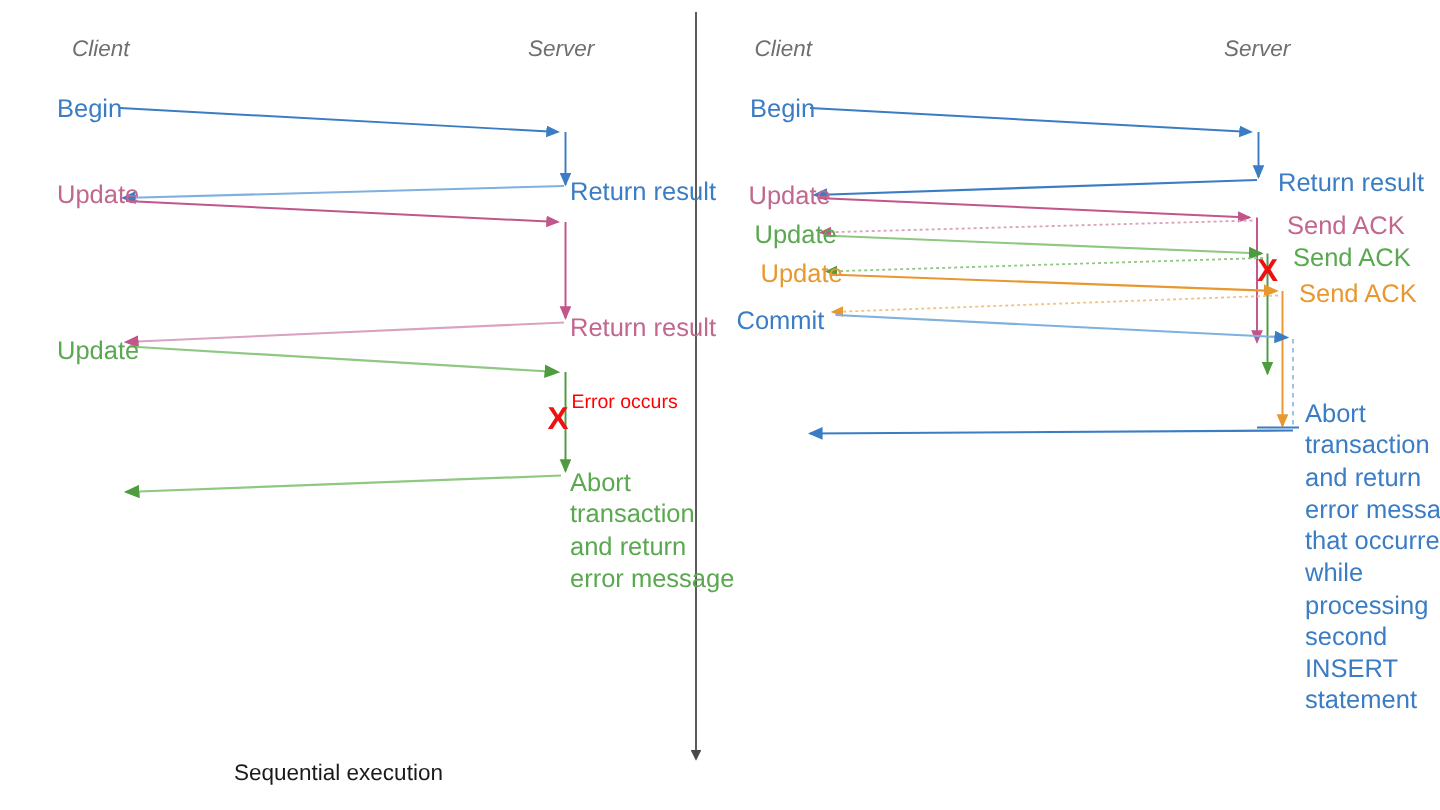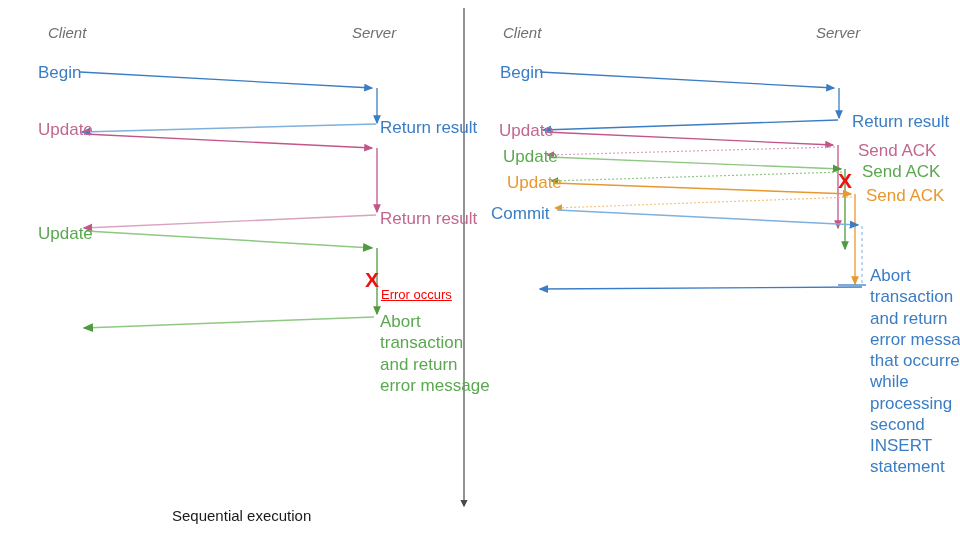--- a/index.html
+++ b/index.html
@@ -5,21 +5,21 @@
   html,body{margin:0;padding:0;background:#ffffff;}
   body{
     width:960px;height:540px;
     font-family:"Liberation Sans","DejaVu Sans",sans-serif;
     overflow:hidden;position:relative;
   }
   #stage{position:absolute;inset:0;width:960px;height:540px;}
   svg#diagram{position:absolute;left:0;top:0;width:960px;height:540px;}
   .lbl{position:absolute;white-space:pre;line-height:1.18;}
   .actor{font-style:italic;font-size:15px;color:#6f6f6f;}
-  .caption{font-size:15px;color:#1a1a1a;margin-left:16px;}
+  .caption{font-size:15px;color:#1a1a1a;}
   .timelbl{font-size:13px;color:#3a3a3a;margin-top:42px;}
   .msg{font-size:17px;}
   .msg.blue{color:#3b7dc4;}
   .msg.pink{color:#c2678f;}
   .msg.green{color:#5aa84f;}
   .msg.orange{color:#e8982e;}
   .msg.multiline{line-height:1.25;}
   .errlbl{font-size:13px;color:#ff0000;}
   .xmark{position:absolute;font-size:21px;font-weight:bold;color:#ee1111;
          font-family:"Liberation Sans","DejaVu Sans",sans-serif;line-height:1;}
@@ -113,21 +113,21 @@
   <div class="lbl actor" style="left:352px;top:24px;">Server</div>
 
   <div class="lbl msg blue" style="left:38px;top:63px;">Begin</div>
   <div class="lbl msg blue" style="left:380px;top:118px;">Return result</div>
   <div class="lbl msg pink" style="left:38px;top:120px;">Update</div>
   <div class="lbl msg pink" style="left:380px;top:209px;">Return result</div>
   <div class="lbl msg green" style="left:38px;top:224px;">Update</div>
   <div class="lbl msg green multiline" style="left:380px;top:311px;">Abort<br>transaction<br>and return<br>error message</div>
 
   <div class="xmark" style="left:365px;top:269px;">X</div>
-  <div class="lbl errlbl" style="left:381px;top:287px;text-decoration:underline;">Error occurs</div>
+  <div class="lbl errlbl" style="left:381px;top:260px;">Error occurs</div>
 
   <div class="lbl caption" style="left:156px;top:507px;">Sequential execution</div>
 
   <div class="lbl actor" style="left:503px;top:24px;">Client</div>
   <div class="lbl actor" style="left:816px;top:24px;">Server</div>
 
   <div class="lbl msg blue" style="left:500px;top:63px;">Begin</div>
   <div class="lbl msg blue" style="left:852px;top:112px;">Return result</div>
 
   <div class="lbl msg pink" style="left:499px;top:121px;">Update</div>

